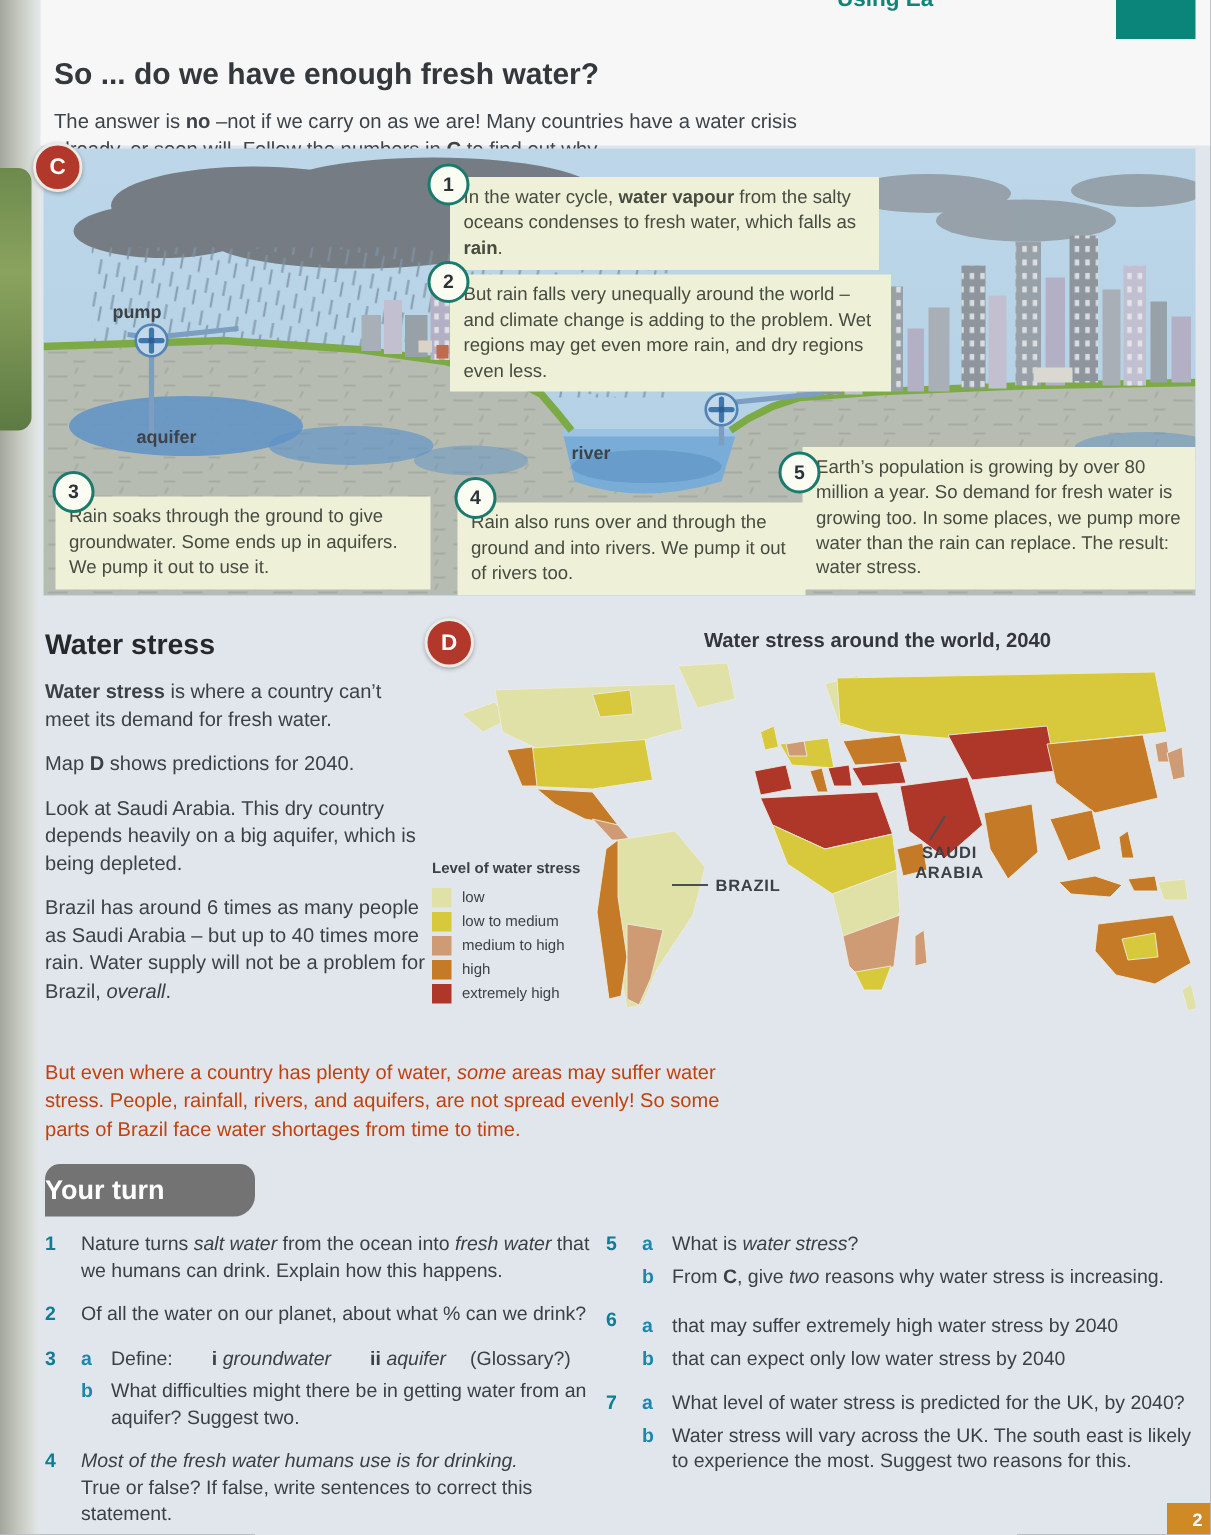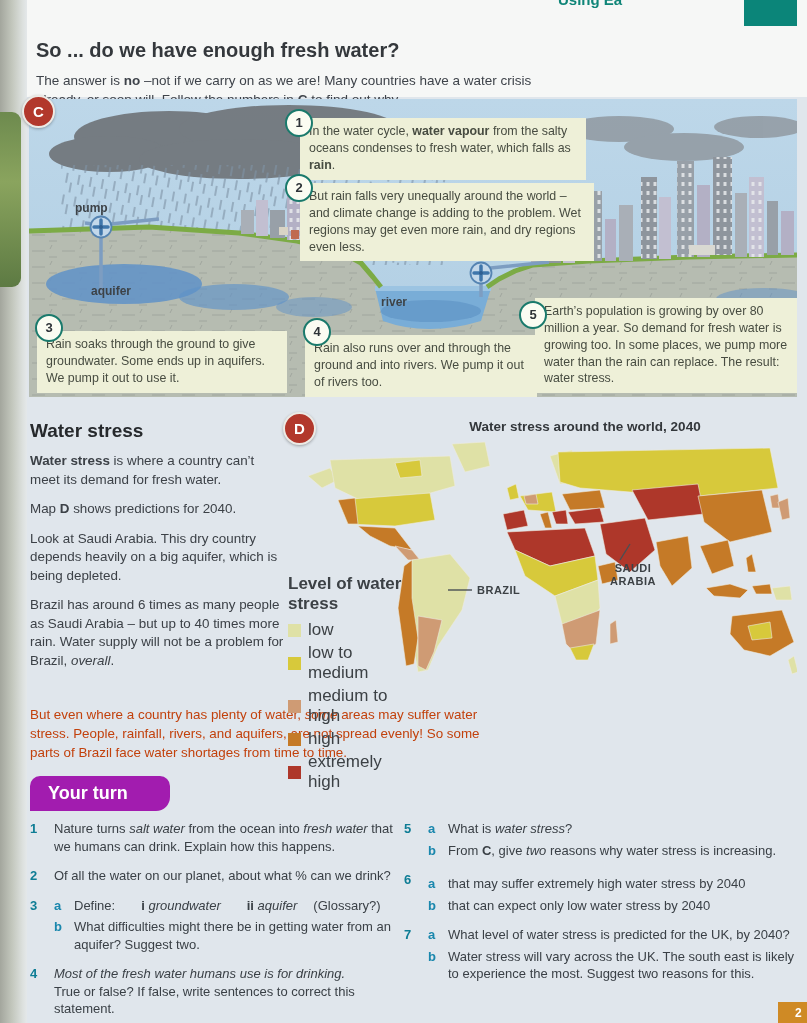--- a/index.html
+++ b/index.html
@@ -46,34 +46,34 @@
   .ws-col h2{margin:0 0 10px;font-size:19px;color:#26292c;}
   .ws-col p{margin:0 0 11px;font-size:13.4px;line-height:1.38;}
 
   
   .map-title{position:absolute;left:400px;top:419px;width:370px;text-align:center;
              font-size:13.5px;font-weight:bold;color:#33373b;}
   .map-wrap{position:absolute;left:300px;top:438px;width:497px;height:252px;}
   .m-low{fill:#dfe1a6}.m-lm{fill:#d7c93b}.m-mh{fill:#cf9b74}.m-h{fill:#c57a27}.m-eh{fill:#ae372a}
   .map-wrap path,.map-wrap rect{stroke:#ecebe0;stroke-width:.6;stroke-linejoin:round;}
   .map-lbl{font-size:11px;font-weight:bold;fill:#3c4145;letter-spacing:.5px;stroke:none;}
-  .legend{position:absolute;left:288px;top:574px;width:126px;font-size:17px;color:#3c4145;z-index:5;}
+  .legend{position:absolute;left:288px;top:574px;width:126px;font-size:10px;color:#3c4145;z-index:5;}
   .legend-title{font-weight:bold;line-height:1.18;margin-bottom:6px;}
   .legend-row{display:flex;align-items:center;gap:7px;margin:3px 0;}
   .sw{width:13px;height:13px;flex:0 0 13px;}
   .sw0{background:#dfe1a6}.sw1{background:#d7c93b}.sw2{background:#cf9b74}.sw3{background:#c57a27}.sw4{background:#ae372a}
 
   .below-p{position:absolute;left:30px;top:692px;width:478px;font-size:13.4px;line-height:1.42;color:#c2410c;}
   .caption{position:absolute;left:540px;top:694px;width:256px;font-size:12.4px;line-height:1.4;
            font-style:italic;color:#2c5b53;}
   .caption .tri{font-style:normal;color:#0e7f74;font-size:11px;margin-right:3px;}
 
   
-  .yt-tab{position:absolute;left:30px;top:776px;width:140px;height:35px;background:#a21caf;color:#fff;
-          font-weight:bold;font-size:18px;display:flex;align-items:center;padding-left:18px;
+  .yt-tab{position:absolute;left:30px;top:776px;width:140px;height:35px;background:#737373;color:#fff;
+          font-weight:bold;font-size:18px;display:flex;align-items:center;
           box-sizing:border-box;border-radius:10px 10px 14px 0;}
   .q-col{position:absolute;top:820px;color:#3a4046;font-size:13px;line-height:1.35;}
   #qcol-left{left:30px;width:372px;}
   #qcol-right{left:404px;width:394px;}
   .q{display:grid;grid-template-columns:24px 1fr;margin-bottom:12px;}
   .qnum{color:#0e7d95;font-weight:bold;}
   .qlet{color:#1a87ad;font-weight:bold;}
   .sub{display:grid;grid-template-columns:20px 1fr;margin-top:4px;}
   .qtext{margin:0;}
   .sp{margin-left:16px;}

